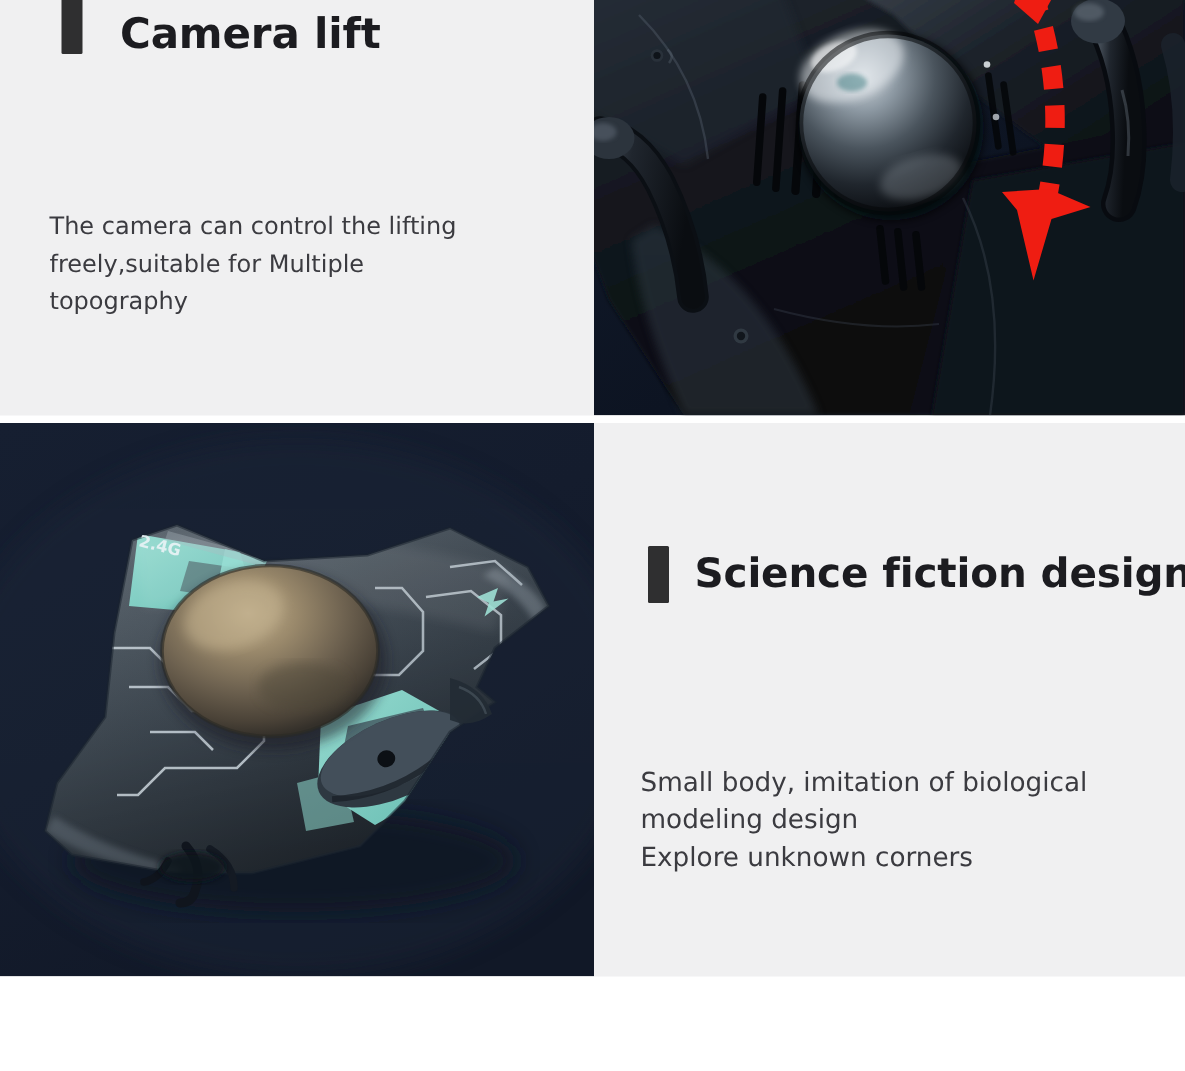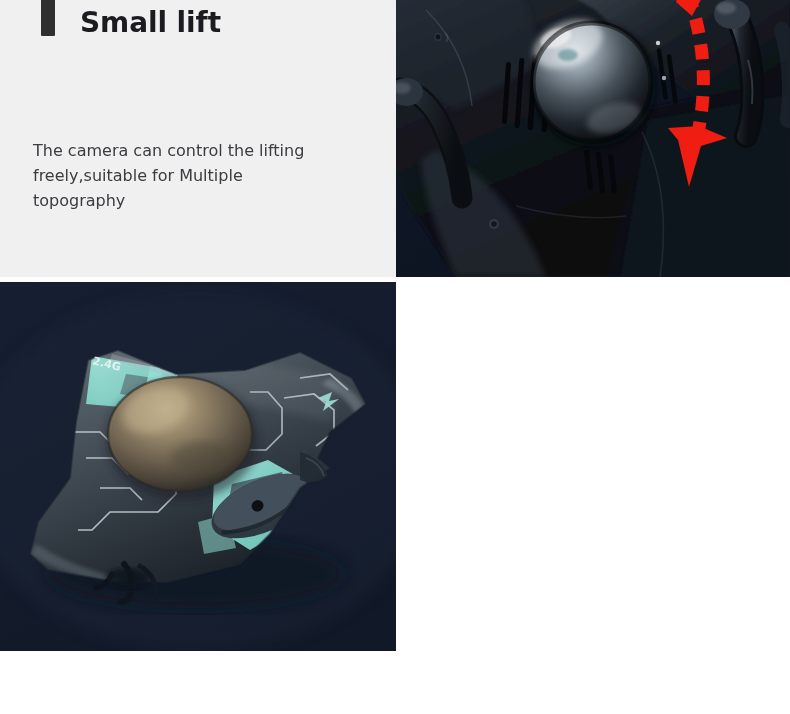--- a/index.html
+++ b/index.html
@@ -52,21 +52,21 @@
   #head-scifi{left:67px;top:84px;font-size:27px;line-height:34px;}
   #body-scifi{left:31px;top:228px;font-size:17.5px;line-height:25px;width:340px;}
 </style>
 </head>
 <body>
 
 <div class="page">
 
   <div class="panel txt-panel" id="panel-camera-lift">
     <div class="accent-bar" id="bar-camera-lift"></div>
-    <div class="heading" id="head-camera-lift">Small lift</div>
+    <div class="heading" id="head-camera-lift">Camera lift</div>
     <div class="body-text" id="body-camera-lift">The camera can control the lifting
 freely,suitable for Multiple
 topography</div>
   </div>
 
   <div class="photo" id="panel-drone-closeup">
     <svg viewBox="0 0 394 277" preserveAspectRatio="xMidYMid slice">
       <defs>
         <linearGradient id="bgDark" x1="0" y1="0" x2="1" y2="1">
           <stop offset="0%" stop-color="#111a2b"></stop>
@@ -324,14 +324,21 @@
         <path d="M 140 284 q 16 10 16 26" stroke="#141a23" stroke-width="5" fill="none" stroke-linecap="round"></path>
         <path d="M 112 292 q -6 12 -16 14" stroke="#0f141c" stroke-width="5" fill="none" stroke-linecap="round"></path>
         <ellipse cx="128" cy="296" rx="22" ry="10" fill="#0e131b" opacity="0.85" filter="url(#b2)"></ellipse>
       </g>
 
       <path d="M 300 170 q 22 6 28 24 q -14 10 -28 4 z" fill="#222b34" opacity="0.9"></path>
       <path d="M 306 176 q 14 5 18 18" stroke="#56616c" stroke-width="1.6" fill="none" opacity="0.5"></path>
     </svg>
   </div>
 
+  <div class="panel txt-panel" id="panel-scifi">
+    <div class="accent-bar" id="bar-scifi"></div>
+    <div class="heading" id="head-scifi">Science fiction design</div>
+    <div class="body-text" id="body-scifi">Small body, imitation of biological
+modeling design
+Explore unknown corners</div>
+  </div>
 
 </div>
 
 </body></html>

